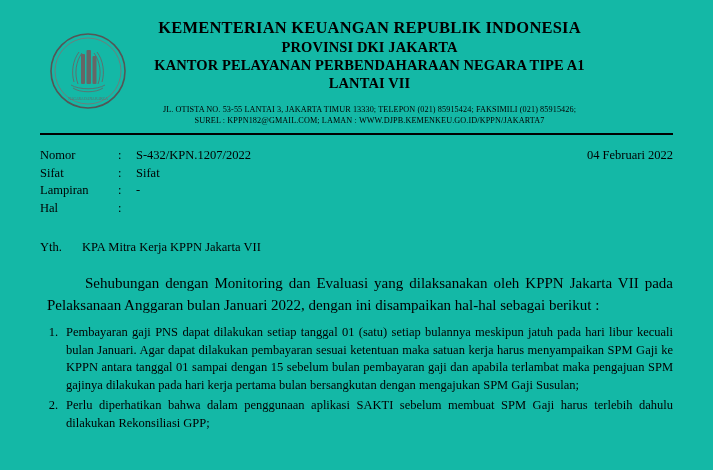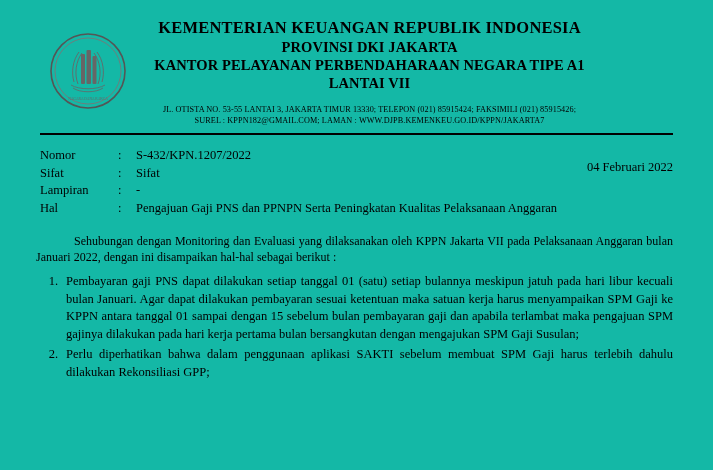--- a/index.html
+++ b/index.html
@@ -101,41 +101,41 @@
   .meta-colon {
     width: 18px;
     flex: 0 0 18px;
   }
   .meta-value {
     flex: 1 1 auto;
   }
   .meta-date {
     position: absolute;
     right: 0;
-    top: 12px;
+    top: 0;
     font-size: 12.5px;
   }
 
   
   .recipient {
     margin: 22px 40px 0 40px;
     font-size: 12.5px;
     line-height: 17px;
     display: flex;
   }
   .recipient-label {
     width: 42px;
     flex: 0 0 42px;
   }
 
   
   .body-para {
-    margin: 16px 40px 0 36px;
-    font-size: 12px;
-    line-height: 16px;
+    margin: 16px 40px 0 47px;
+    font-size: 15px;
+    line-height: 22px;
     text-align: justify;
     text-indent: 38px;
   }
 
   .numlist {
     margin: 8px 40px 0 40px;
     padding: 0;
     list-style: none;
     font-size: 12.5px;
     line-height: 17.5px;
@@ -216,24 +216,27 @@
 
     <div class="meta-row">
       <div class="meta-label">Lampiran</div>
       <div class="meta-colon">:</div>
       <div class="meta-value">-</div>
     </div>
 
     <div class="meta-row">
       <div class="meta-label">Hal</div>
       <div class="meta-colon">:</div>
-      <div class="meta-value">Pengajuan Gaji PNS dan PPNPN Serta Peningkatan Kualitas Pelaksanaan Anggaran</div>
     </div>
   </div>
 
+  <div class="recipient">
+    <div class="recipient-label">Yth.</div>
+    <div>KPA Mitra Kerja KPPN Jakarta VII</div>
+  </div>
 
   <div class="body-para">Sehubungan dengan Monitoring dan Evaluasi yang dilaksanakan oleh KPPN Jakarta VII pada Pelaksanaan Anggaran bulan Januari 2022, dengan ini disampaikan hal-hal sebagai berikut :</div>
 
   <ul class="numlist">
     <li>
       <span class="num">1.</span>
       <span class="num-text">Pembayaran gaji PNS dapat dilakukan setiap tanggal 01 (satu) setiap bulannya meskipun jatuh pada hari libur kecuali bulan Januari. Agar dapat dilakukan pembayaran sesuai ketentuan maka satuan kerja harus menyampaikan SPM Gaji ke KPPN antara tanggal 01 sampai dengan 15 sebelum bulan pembayaran gaji dan apabila terlambat maka pengajuan SPM gajinya dilakukan pada hari kerja pertama bulan bersangkutan dengan mengajukan SPM Gaji Susulan;</span>
     </li>
     <li>
       <span class="num">2.</span>

